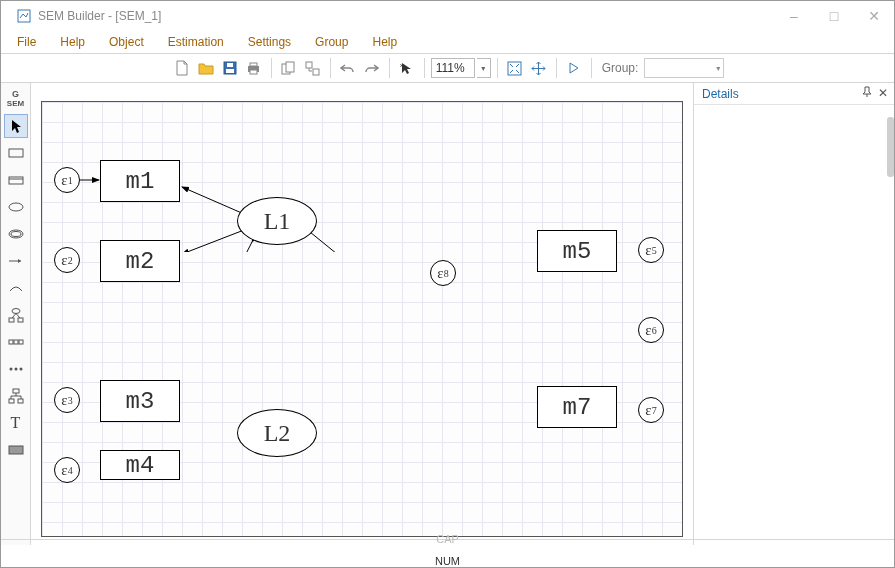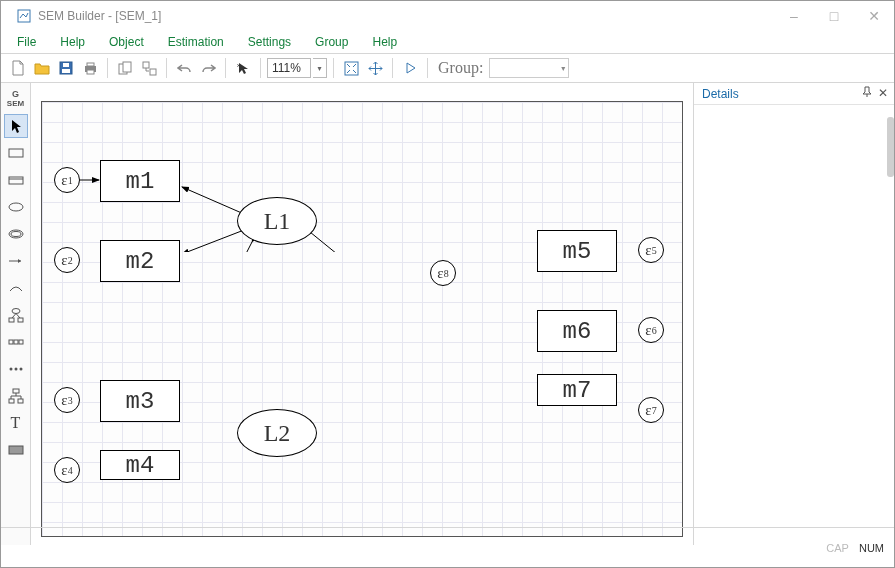--- a/index.html
+++ b/index.html
@@ -5,28 +5,28 @@
 * { box-sizing: border-box; margin: 0; padding: 0; }
 body { font-family: "Segoe UI", Tahoma, Arial, sans-serif; font-size: 12px; color: #333; background: #fff; width: 895px; height: 568px; overflow: hidden; border: 1px solid #999; position: relative; }
 
 .titlebar { height: 30px; background: #fff; display: flex; align-items: center; padding: 0 15px; color: #888; position: relative; }
 .titlebar .appicon { width: 16px; height: 16px; margin-right: 6px; display: inline-flex; align-items: center; justify-content: center; }
 .titlebar .title { font-size: 12px; }
 .titlebar .wincontrols { position: absolute; right: 0; top: 0; display: flex; height: 30px; }
 .titlebar .wincontrols div { width: 40px; display: flex; align-items: center; justify-content: center; color: #aaa; font-size: 14px; }
 
 .menubar { height: 22px; display: flex; align-items: center; padding: 0 6px; gap: 4px; }
-.menubar .menuitem { padding: 2px 10px; font-size: 12px; color: #15803d; }
-
-.toolbar { height: 30px; border-top: 1px solid #d6d6d6; border-bottom: 1px solid #d6d6d6; display: flex; align-items: center; padding: 6px 6px; gap: 2px; }
+.menubar .menuitem { padding: 2px 10px; font-size: 12px; color: #a16207; }
+
+.toolbar { height: 30px; border-top: 1px solid #d6d6d6; border-bottom: 1px solid #d6d6d6; display: flex; align-items: center; padding: 6px 6px; gap: 2px; justify-content: center; }
 .toolbar .tbtn { width: 22px; height: 22px; display: flex; align-items: center; justify-content: center; }
 .toolbar .sep { width: 1px; height: 20px; background: #d6d6d6; margin: 0 4px; }
 .toolbar .zoomfield { width: 44px; height: 20px; border: 1px solid #bbb; display: flex; align-items: center; padding: 0 4px; font-size: 12px; background: #fff; }
 .toolbar .zoomdrop { width: 14px; height: 20px; border: 1px solid #bbb; border-left: none; display: flex; align-items: center; justify-content: center; font-size: 8px; color: #666; background: #fff; }
-.toolbar .grouplabel { margin-left: 4px; color: #777; font-size: 16px; font-family: Liberation Serif, serif; }
+.toolbar .grouplabel { margin-left: 4px; color: #777; font-size: 12px; }
 .toolbar .groupfield { width: 80px; height: 20px; border: 1px solid #ccc; margin-left: 4px; background: #fff; display: flex; align-items: center; justify-content: flex-end; padding-right: 3px; font-size: 8px; color: #888;}
 
 .mainarea { position: absolute; top: 82px; left: 0; right: 0; bottom: 22px; display: flex; }
 .lefttoolbar { width: 30px; border-right: 1px solid #d6d6d6; display: flex; flex-direction: column; align-items: center; padding-top: 4px; gap: 3px; background: #fafafa; }
 .lefttoolbar .ltbtn { width: 24px; height: 24px; display: flex; align-items: center; justify-content: center; font-size: 10px; color: #444; }
 .lefttoolbar .ltbtn.selected { background: #d7e5f5; border: 1px solid #8cb2dc; }
 
 .canvaswrap { flex: 1; position: relative; overflow: hidden; border-right: 1px solid #d6d6d6; }
 .canvas { position: absolute; top: 18px; left: 10px; right: 10px; bottom: 8px; border: 1px solid #555; background: #fdfdfd; }
 .grid { position: absolute; inset: 0;
@@ -41,21 +41,21 @@
 .node-box { position: absolute; border: 1.5px solid #000; background: #fff; display: flex; align-items: center; justify-content: center; font-family: Liberation Mono, monospace; font-size: 24px; }
 .node-ellipse { position: absolute; border: 1.5px solid #000; border-radius: 50%; background: #fff; display: flex; align-items: center; justify-content: center; font-family: "Times New Roman", serif; font-size: 24px; }
 .eps { position: absolute; width: 26px; height: 26px; border: 1.2px solid #000; border-radius: 50%; background: #fff; display: flex; align-items: center; justify-content: center; font-family: "Times New Roman", serif; font-size: 15px; }
 .eps sub { font-size: 10px; }
 .arrows { position: absolute; inset: 0; pointer-events: none; }
 
 .detailspanel { width: 200px; background: #fff; }
 .detailspanel .dheader { height: 22px; display: flex; align-items: center; padding: 0 8px; color: #1a6aa8; border-bottom: 1px solid #e3e3e3; position: relative; }
 .detailspanel .dheader .pins { position: absolute; right: 6px; top: 3px; display: flex; gap: 6px; color: #555; font-size: 12px; }
 
-.statusbar { position: absolute; left: 0; right: 0; bottom: 0; height: 40px; border-top: 1px solid #d6d6d6; display: flex; align-items: center; justify-content: flex-end; padding: 0 10px; gap: 10px; font-size: 11px; }
+.statusbar { position: absolute; left: 0; right: 0; bottom: 0; height: 28px; border-top: 1px solid #d6d6d6; display: flex; align-items: center; justify-content: flex-end; padding: 0 10px; gap: 10px; font-size: 11px; flex-direction: column; }
 .statusbar .cap { color: #bbb; }
 .statusbar .num { color: #333; }
 
 .scrollhandle { position: absolute; right: 0; top: 116px; width: 7px; height: 60px; background: #cfcfcf; border-radius: 3px; }
 </style>
 </head>
 <body>
 
 <div class="titlebar">
   <span class="appicon">
@@ -290,22 +290,21 @@
 
         <path d="M210 140 Q160 225 210 312" fill="none" stroke="#000" marker-start="url(#ah)" marker-end="url(#ah)"></path>
       </svg>
 
       <div class="node-box" style="left:58px; top:58px; width:80px; height:42px">m1</div>
       <div class="node-box" style="left:58px; top:138px; width:80px; height:42px">m2</div>
       <div class="node-box" style="left:58px; top:278px; width:80px; height:42px">m3</div>
       <div class="node-box" style="left:58px; top:348px; width:80px; height:30px">m4</div>
 
       <div class="node-box" style="left:495px; top:128px; width:80px; height:42px">m5</div>
-      <div class="node-box" style="left:495px; top:208px; width:80px; height:42px">m6</div>
-      <div class="node-box" style="left:495px; top:272px; width:80px; height:32px">m7</div>
+      <div class="node-box" style="left:495px; top:284px; width:80px; height:42px">m7</div>
 
       <div class="node-ellipse" style="left:195px; top:95px; width:80px; height:48px">L1</div>
       <div class="node-ellipse" style="left:195px; top:307px; width:80px; height:48px">L2</div>
 
       <div class="eps" style="left:12px; top:65px">
           <span>ε</span>
           <sub>1</sub>
         </div>
       <div class="eps" style="left:12px; top:145px">
           <span>ε</span>

